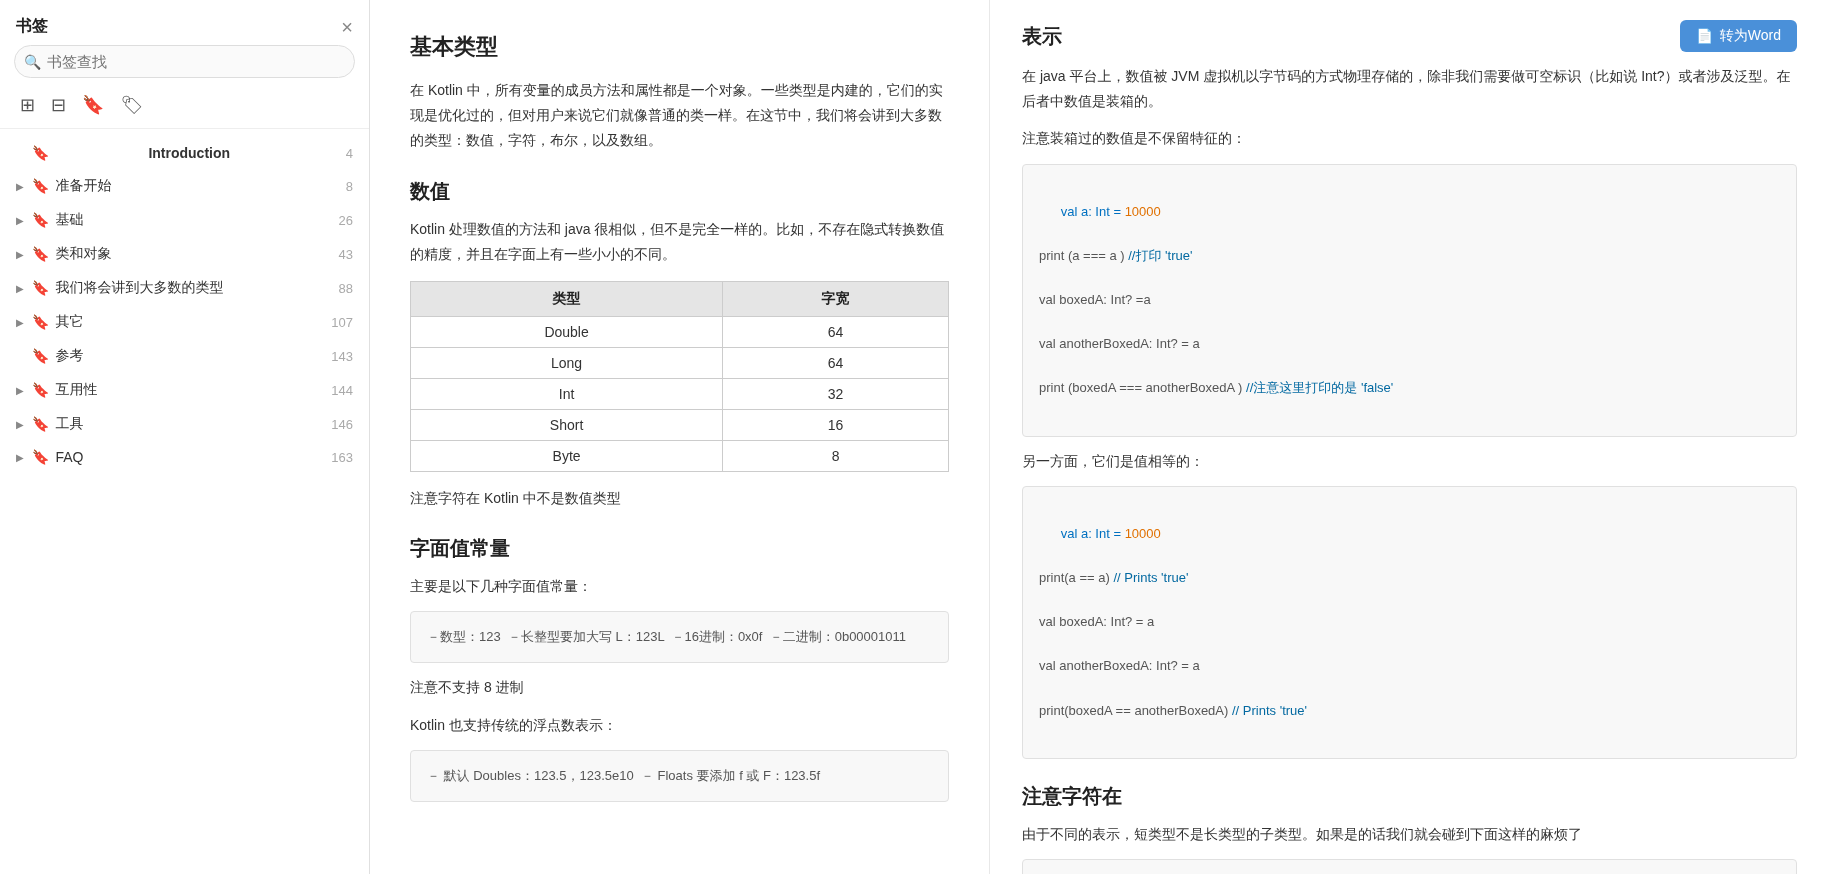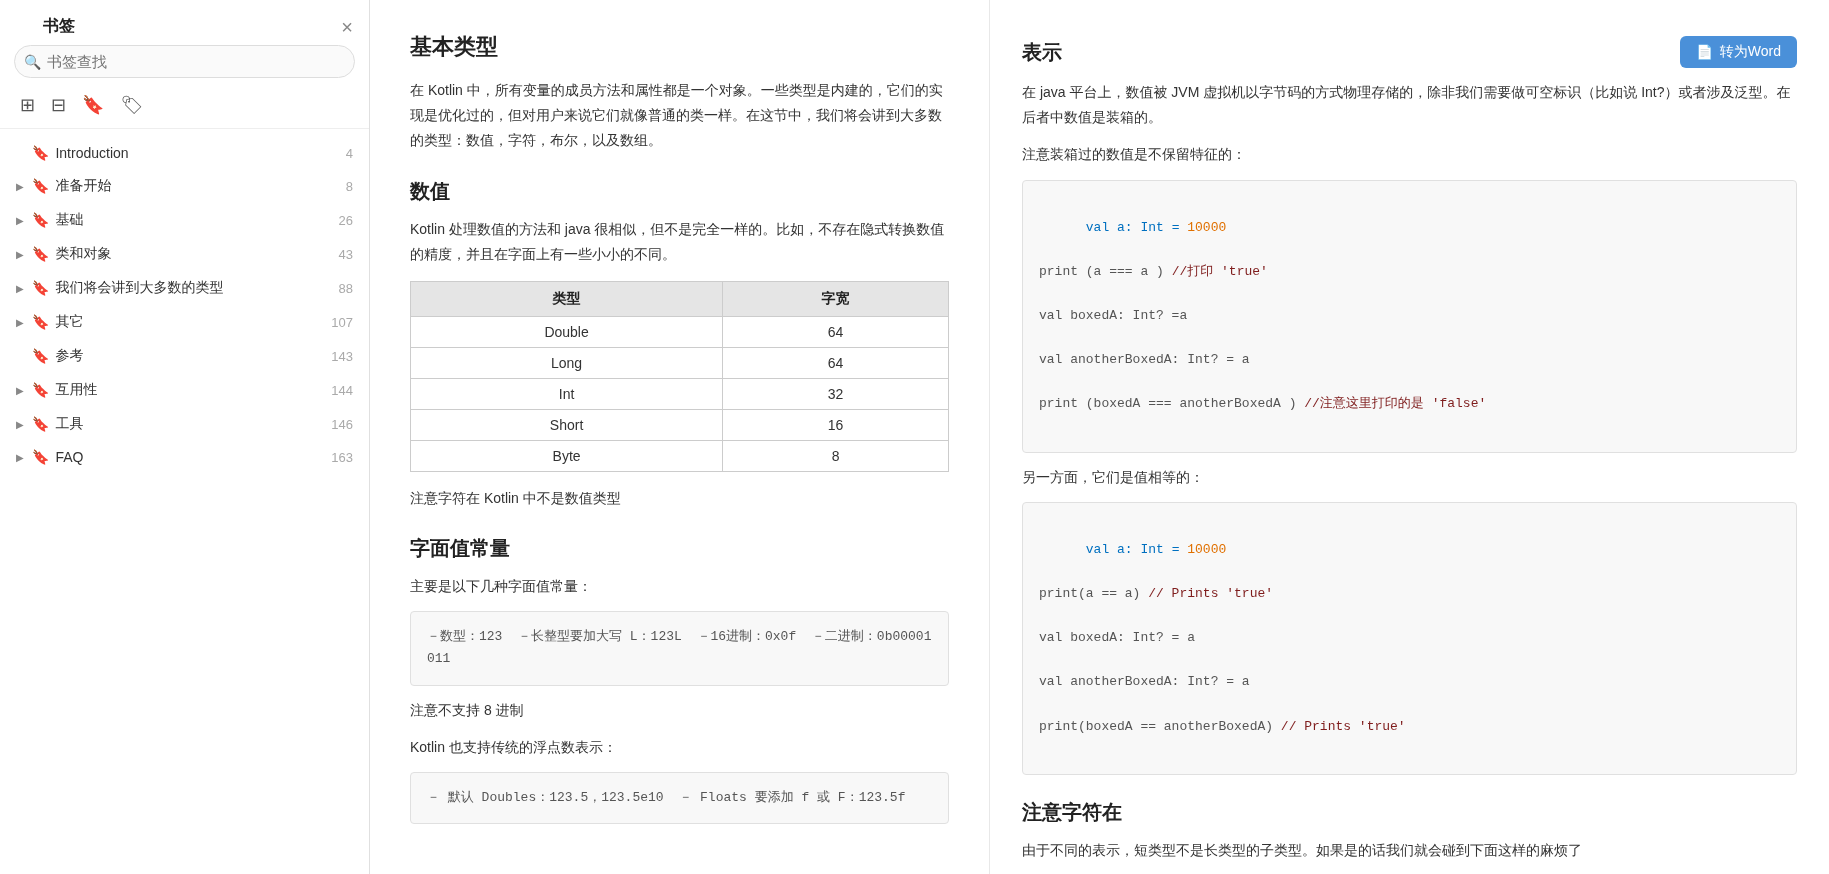--- a/index.html
+++ b/index.html
@@ -14,21 +14,20 @@
       flex-direction: column;
       background: #fff;
       height: 874px;
       overflow: hidden;
     }
     #sidebar-header {
       display: flex;
       align-items: center;
       justify-content: space-between;
       padding: 16px 16px 8px 16px;
-      margin-left: 27px;
     }
     #sidebar-title {
       font-size: 16px;
       font-weight: 600;
       color: #222;
     }
     #sidebar-close {
       font-size: 18px;
       color: #888;
       cursor: pointer;
@@ -97,39 +96,39 @@
       flex: 1;
       color: #333;
       font-size: 14px;
     }
     .nav-item .item-number {
       color: #aaa;
       font-size: 13px;
       min-width: 30px;
       text-align: right;
     }
-    .nav-item.active .item-label { color: #333; font-weight: 400; }
+    .nav-item.active .item-label { color: #333; font-weight: 700; text-align: center; }
 
     
     #main {
       flex: 1;
       display: flex;
       overflow: hidden;
     }
     #content-left {
       flex: 1;
       overflow-y: auto;
       padding: 32px 40px;
       border-right: 1px solid #e8e8e8;
       max-width: 620px;
     }
     #content-right {
       flex: 1;
       overflow-y: auto;
-      padding: 36px 32px;
+      padding: 20px 32px;
     }
 
     
     h1 { font-size: 22px; font-weight: 700; color: #222; margin-bottom: 16px; }
     h2 { font-size: 20px; font-weight: 700; color: #222; margin: 24px 0 12px 0; }
     p { color: #333; line-height: 1.8; margin-bottom: 12px; font-size: 14px; }
 
     
     .data-table {
       border-collapse: collapse;
@@ -152,30 +151,30 @@
       color: #333;
     }
 
     
     .code-block {
       background: #f8f8f8;
       border: 1px solid #e0e0e0;
       border-radius: 4px;
       padding: 14px 16px;
       font-size: 13px;
-      font-family: Liberation Mono, monospace;
+      font-family: Liberation Sans, sans-serif;
       margin: 12px 0;
       color: #555;
       line-height: 1.7;
       white-space: pre-wrap;
       word-break: break-all;
     }
     .code-block .kw { color: #0070c0; }
     .code-block .num { color: #e07000; }
-    .code-block .comment { color: #7f1d1d; }
+    .code-block .comment { color: #0369a1; }
 
     
     #right-header {
       display: flex;
       align-items: center;
       justify-content: space-between;
       margin-bottom: 12px;
     }
     #right-header h2 { margin: 0; }
     .convert-btn {

